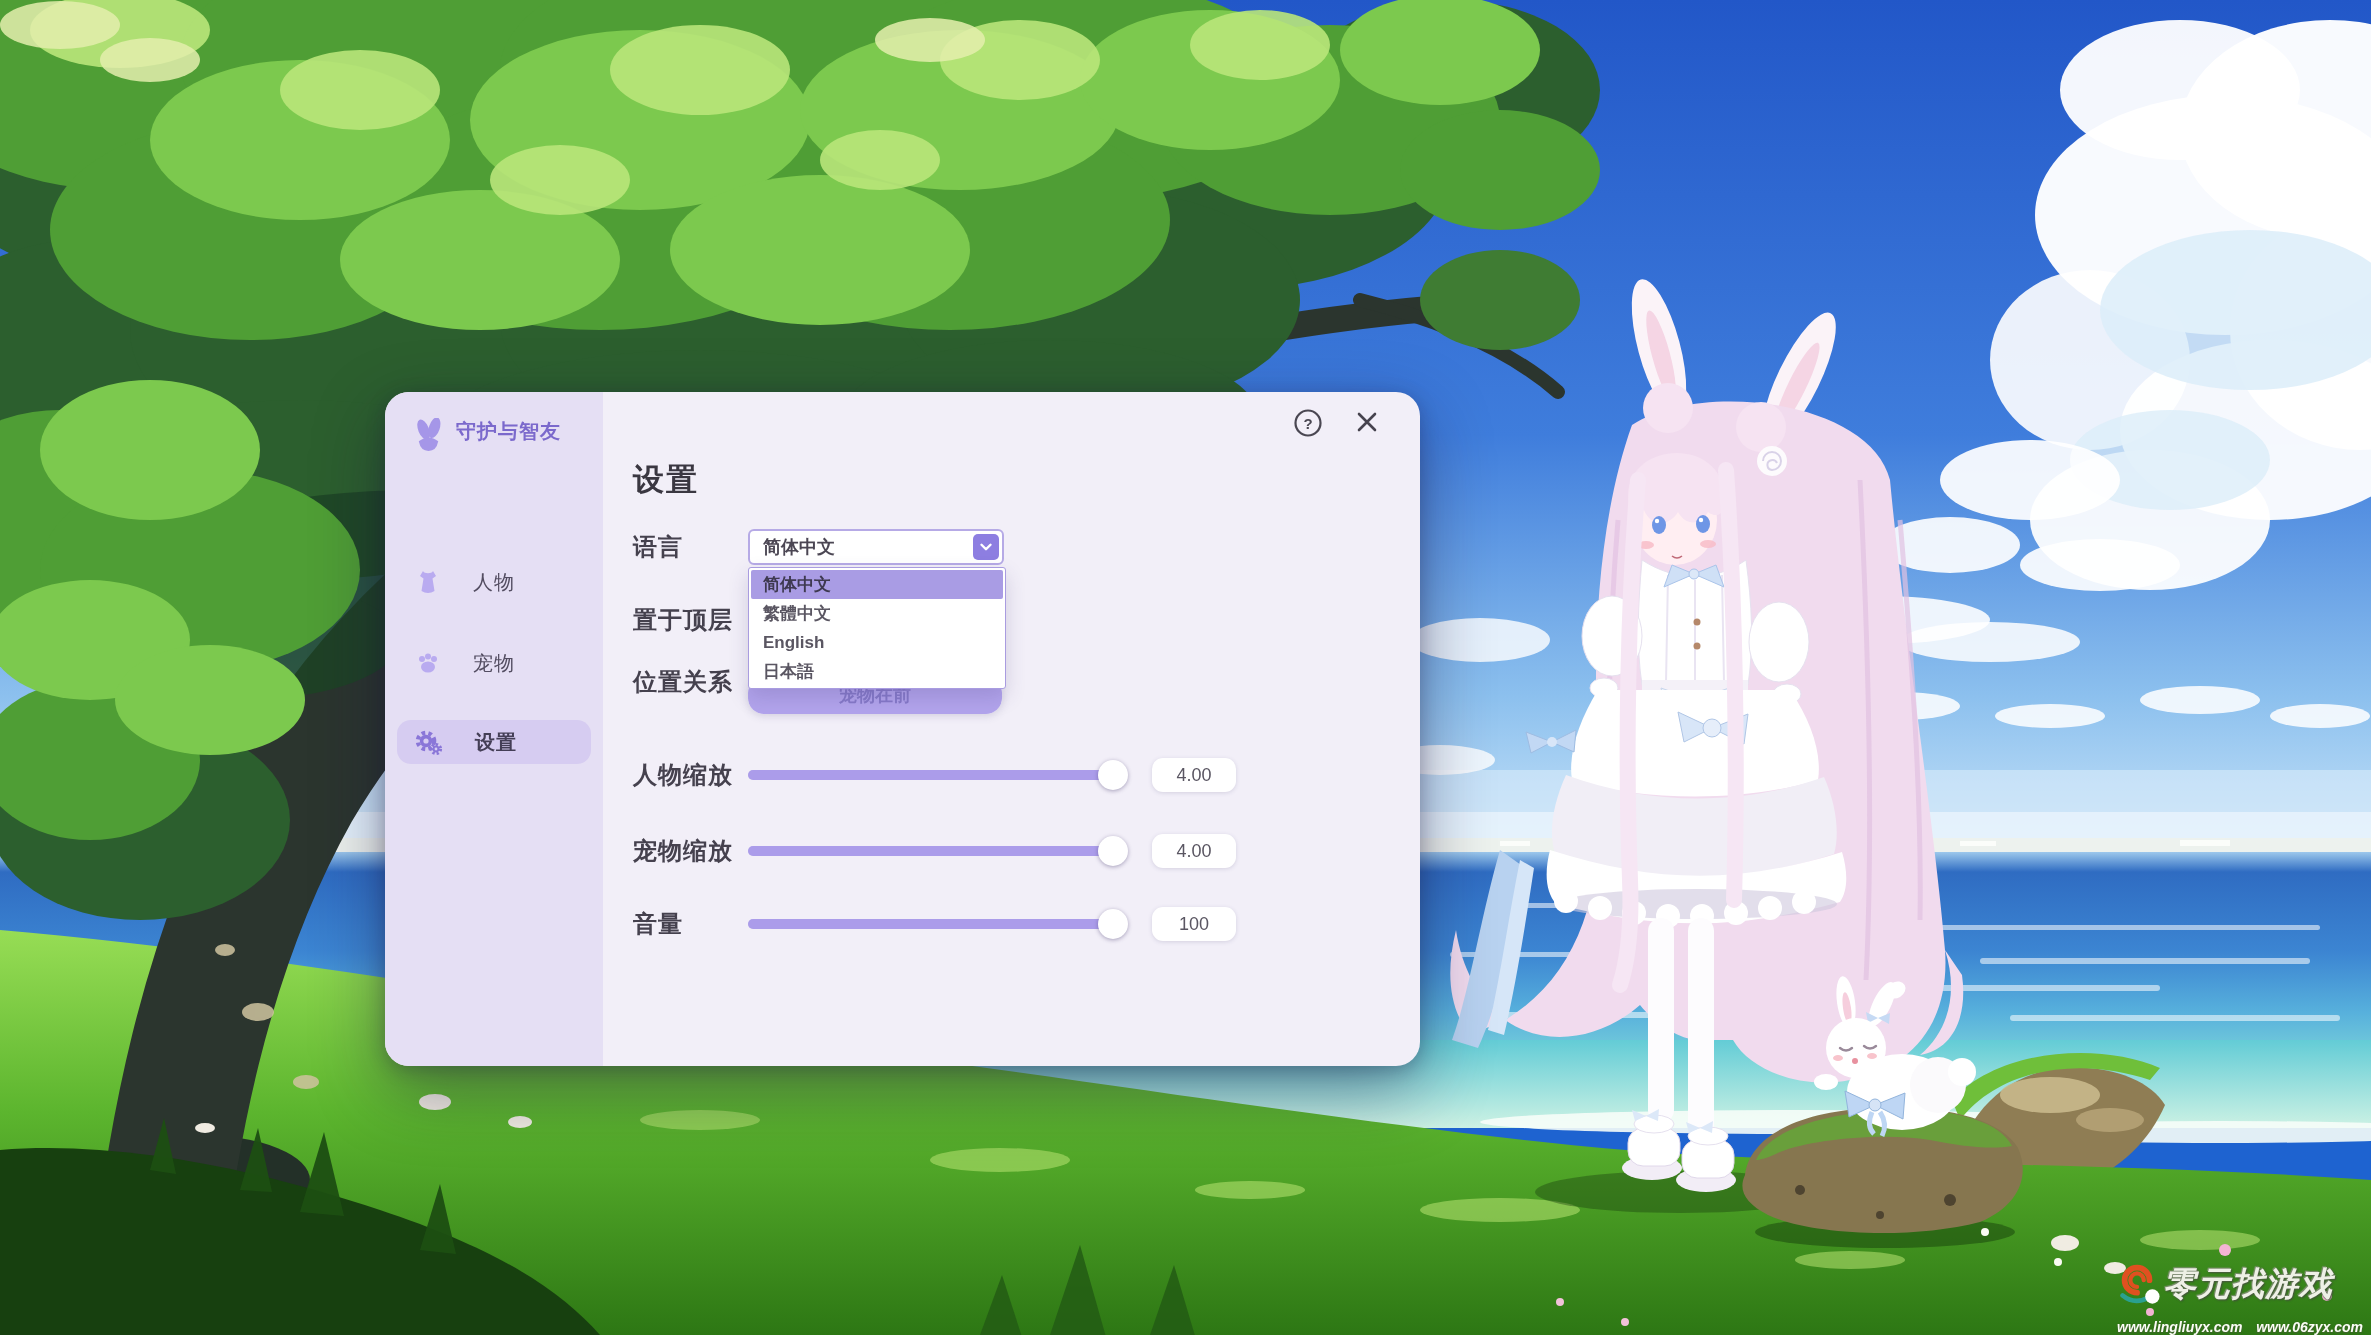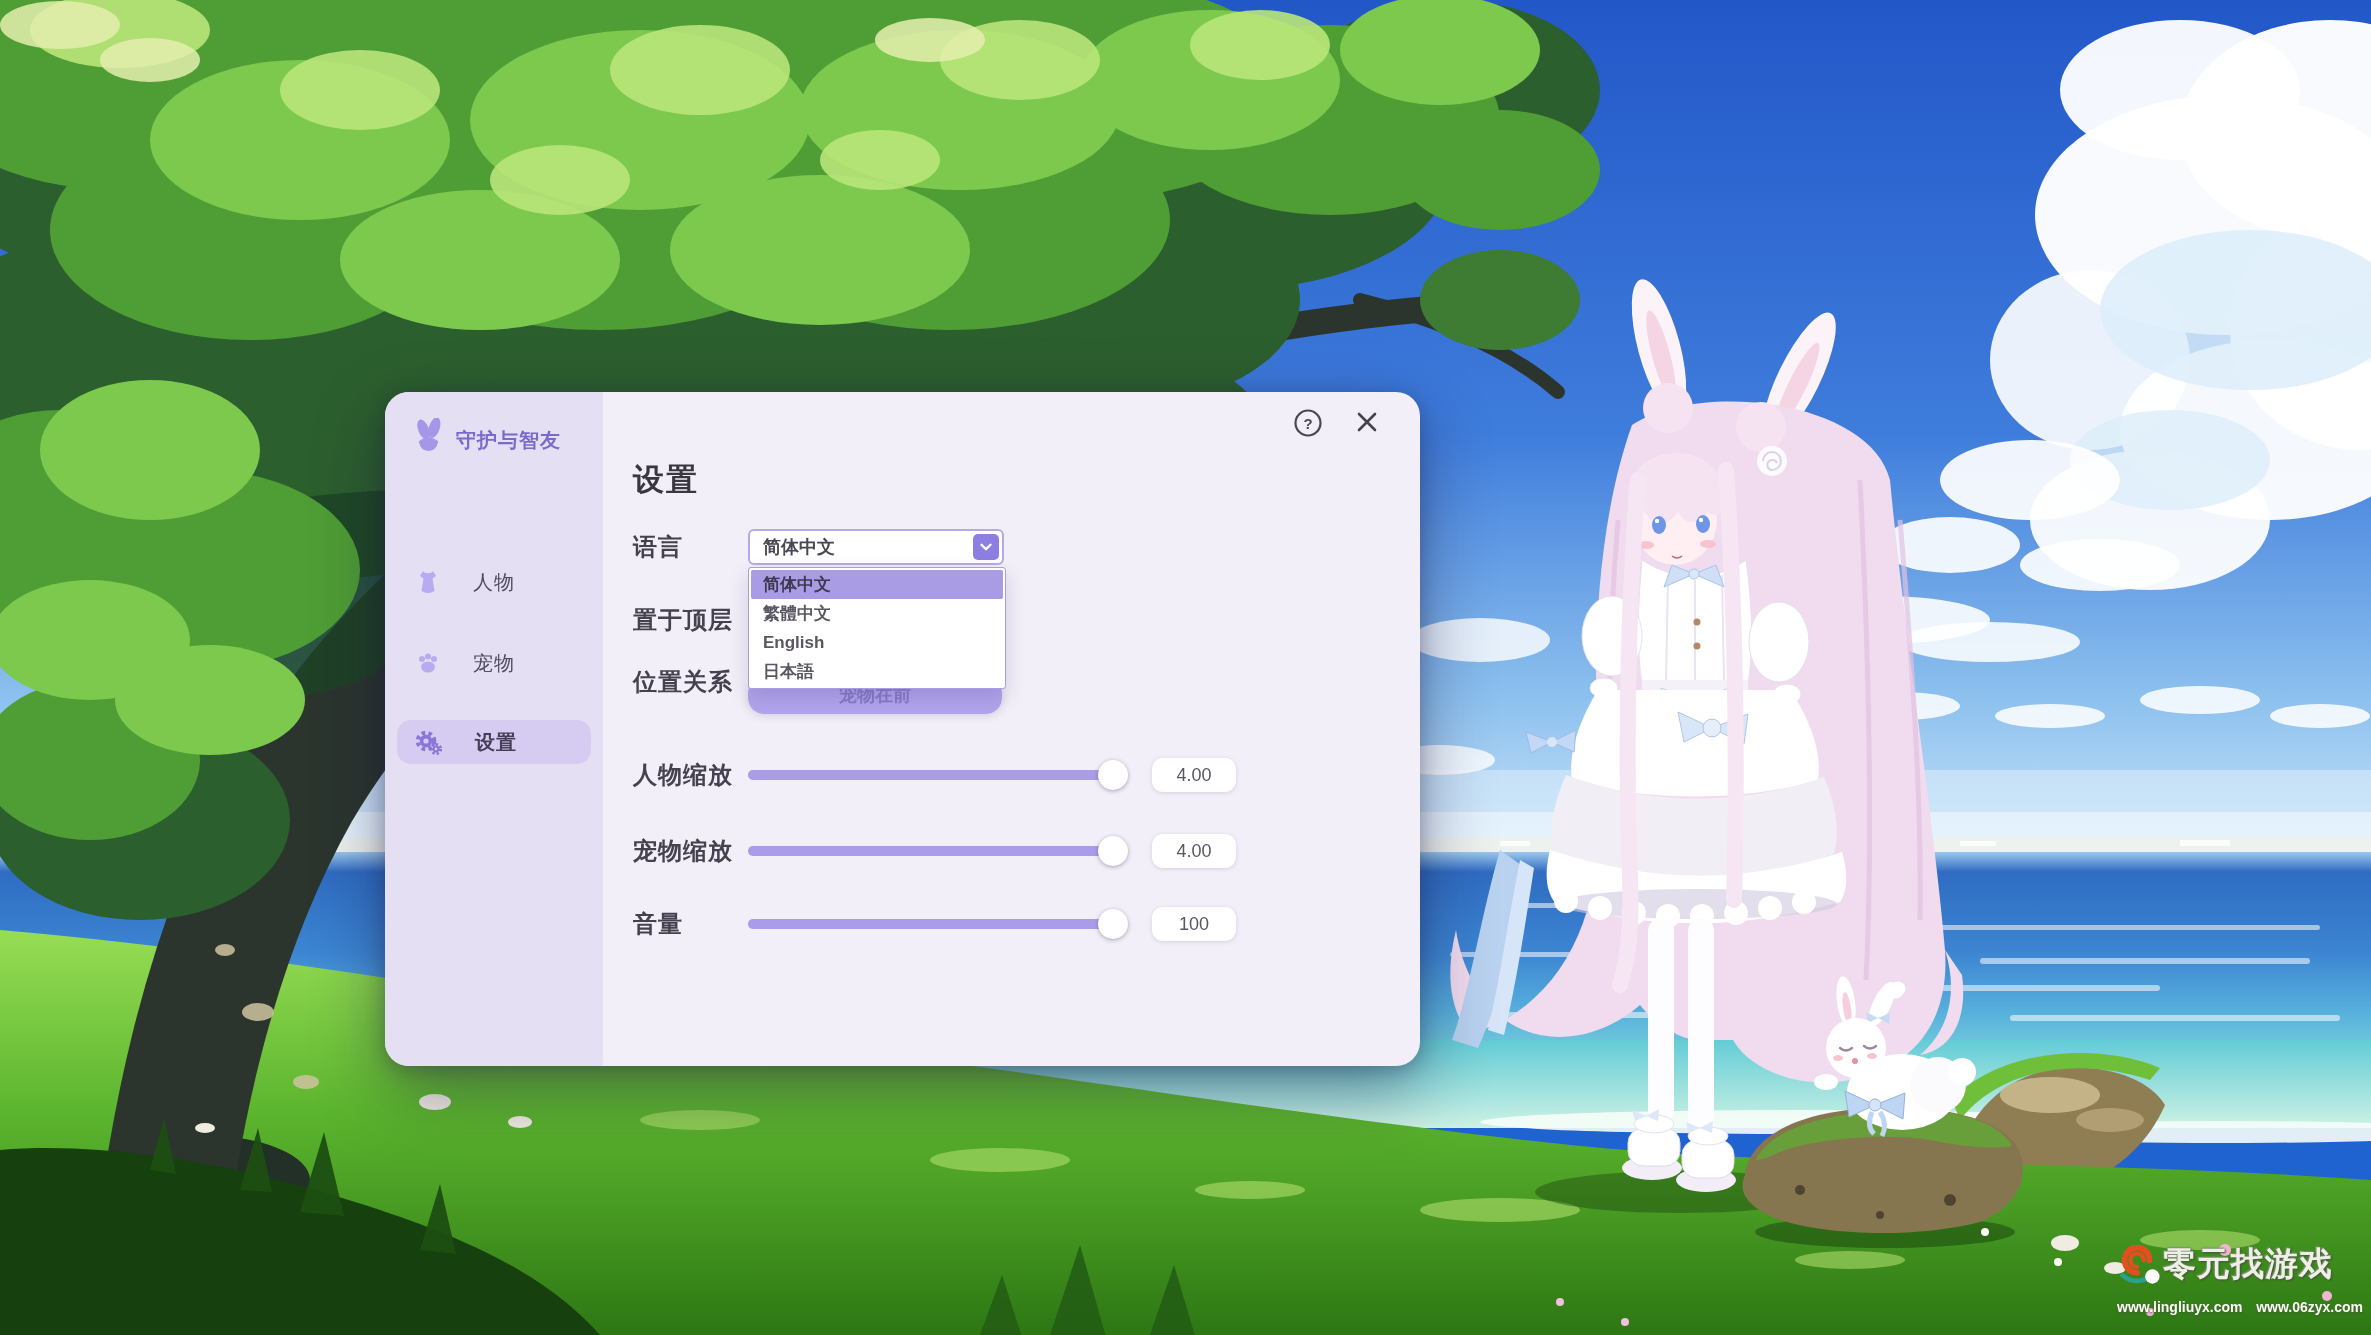--- a/index.html
+++ b/index.html
@@ -5,38 +5,38 @@
   html,body{margin:0;padding:0;}
   body{
     width:2371px;height:1335px;position:relative;overflow:hidden;
     background:#1e63d0;
     font-family:"Liberation Sans","DejaVu Sans",sans-serif;
   }
   
   #scene{position:absolute;left:0;top:0;width:2371px;height:1335px;z-index:1;}
 
   
-  .watermark{position:absolute;right:6px;bottom:20px;z-index:3;width:250px;}
+  .watermark{position:absolute;right:6px;bottom:0;z-index:3;width:250px;font-style:italic;}
   .wm-row1{display:flex;align-items:center;justify-content:flex-start;gap:2px;}
   .wm-site{
     font-size:33px;font-weight:900;letter-spacing:1px;color:#eef0e6;
     text-shadow:0 0 2px #66775a,1px 1px 2px #3c4a34,-1px -1px 1px #8a9a7c;
     white-space:nowrap;
   }
   .wm-urls{display:flex;justify-content:space-between;margin-top:12px;padding:0 2px;
     font-size:14px;font-weight:700;color:#fbfdf6;text-shadow:0 1px 2px #4a5a3a;}
 
   
   .dialog{
     position:absolute;left:385px;top:392px;width:1035px;height:674px;z-index:5;
     background:#f2eff8;border-radius:24px;display:flex;
     box-shadow:0 24px 70px rgba(25,20,60,.45),0 4px 18px rgba(25,20,60,.25);
   }
   .sidebar{position:relative;width:218px;flex:0 0 218px;background:#e5dff4;border-radius:24px 0 0 24px;}
-  .brand{position:absolute;left:26px;top:26px;display:flex;align-items:flex-end;gap:9px;}
+  .brand{position:absolute;left:26px;top:26px;display:flex;align-items:flex-start;gap:9px;}
   .brand-label{font-size:20px;font-weight:700;color:#7b69cc;letter-spacing:1px;}
   .side-item{
     position:absolute;left:12px;width:194px;height:44px;border-radius:14px;
     display:flex;align-items:center;gap:32px;padding-left:18px;box-sizing:border-box;
     cursor:pointer;
   }
   .side-item .lbl{font-size:20px;color:#534d61;letter-spacing:1px;}
   .side-item.selected{background:#d6ccf1;}
   .side-item.selected .lbl{color:#443e56;font-weight:700;}
 

